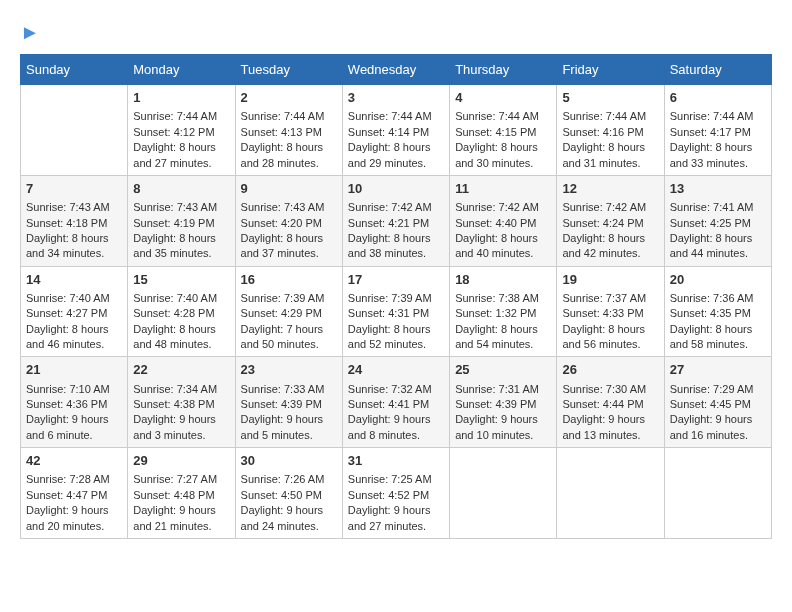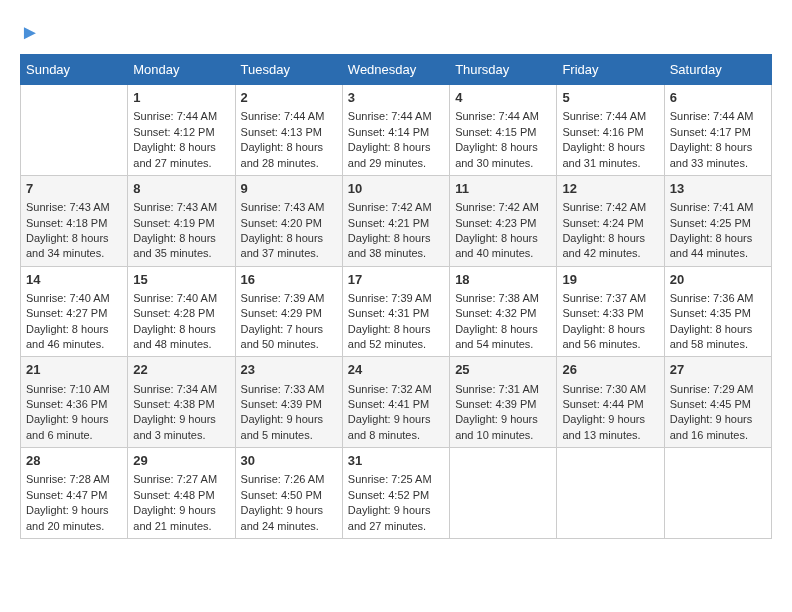--- a/index.html
+++ b/index.html
@@ -162,21 +162,21 @@
         </td>
         <td>
           <span class="day-num">10</span>
           <div>Sunrise: 7:42 AM</div>
           <div>Sunset: 4:21 PM</div>
           <div>Daylight: 8 hours and 38 minutes.</div>
         </td>
         <td>
           <span class="day-num">11</span>
           <div>Sunrise: 7:42 AM</div>
-          <div>Sunset: 4:23 PM</div>
+          <div>Sunset: 4:40 PM</div>
           <div>Daylight: 8 hours and 40 minutes.</div>
         </td>
         <td>
           <span class="day-num">12</span>
           <div>Sunrise: 7:42 AM</div>
           <div>Sunset: 4:24 PM</div>
           <div>Daylight: 8 hours and 42 minutes.</div>
         </td>
         <td>
           <span class="day-num">13</span>
@@ -206,21 +206,21 @@
         </td>
         <td>
           <span class="day-num">17</span>
           <div>Sunrise: 7:39 AM</div>
           <div>Sunset: 4:31 PM</div>
           <div>Daylight: 8 hours and 52 minutes.</div>
         </td>
         <td>
           <span class="day-num">18</span>
           <div>Sunrise: 7:38 AM</div>
-          <div>Sunset: 4:32 PM</div>
+          <div>Sunset: 1:32 PM</div>
           <div>Daylight: 8 hours and 54 minutes.</div>
         </td>
         <td>
           <span class="day-num">19</span>
           <div>Sunrise: 7:37 AM</div>
           <div>Sunset: 4:33 PM</div>
           <div>Daylight: 8 hours and 56 minutes.</div>
         </td>
         <td>
           <span class="day-num">20</span>
@@ -268,21 +268,21 @@
         </td>
         <td>
           <span class="day-num">27</span>
           <div>Sunrise: 7:29 AM</div>
           <div>Sunset: 4:45 PM</div>
           <div>Daylight: 9 hours and 16 minutes.</div>
         </td>
       </tr>
       <tr>
         <td>
-          <span class="day-num">28</span>
+          <span class="day-num">42</span>
           <div>Sunrise: 7:28 AM</div>
           <div>Sunset: 4:47 PM</div>
           <div>Daylight: 9 hours and 20 minutes.</div>
         </td>
         <td>
           <span class="day-num">29</span>
           <div>Sunrise: 7:27 AM</div>
           <div>Sunset: 4:48 PM</div>
           <div>Daylight: 9 hours and 21 minutes.</div>
         </td>

